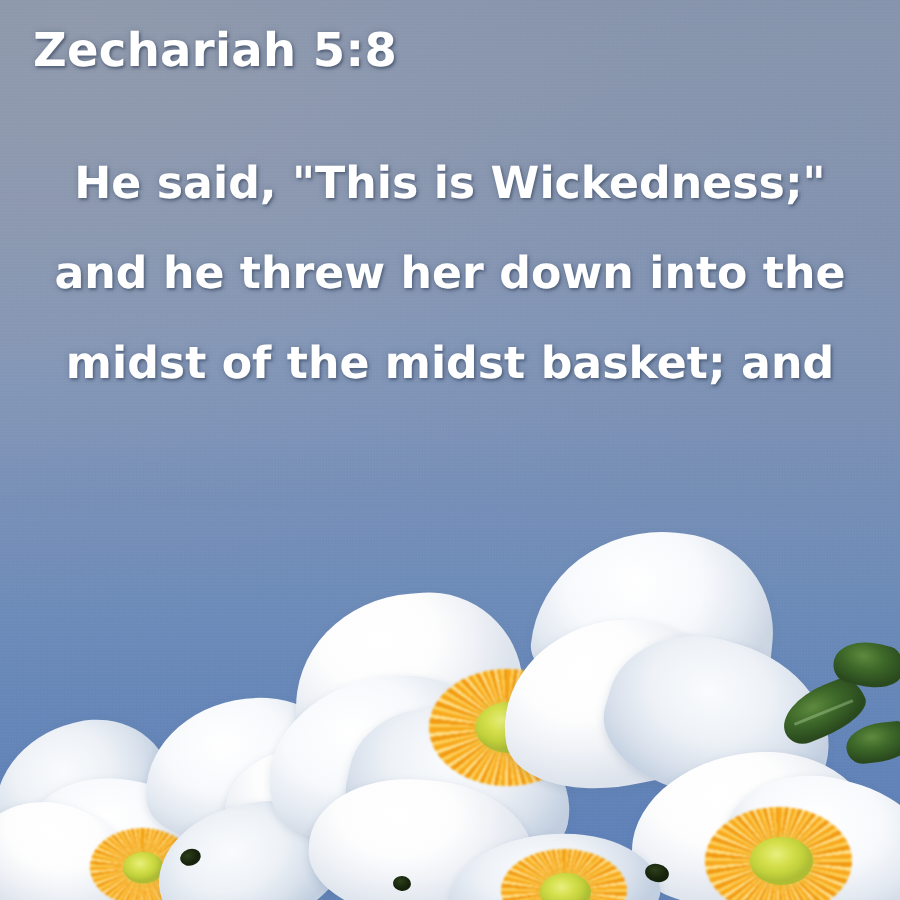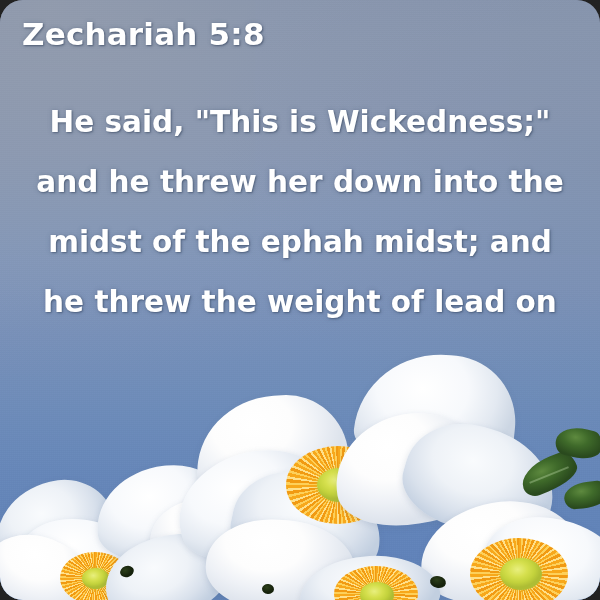--- a/index.html
+++ b/index.html
@@ -7,21 +7,20 @@
     padding: 0;
     background: #222;
   }
   .canvas {
     position: relative;
     width: 600px;
     height: 600px;
     overflow: hidden;
     font-family: "DejaVu Sans", sans-serif;
     isolation: isolate;
-    border-radius: 23px;
   }
 
   
   .sky-base {
     position: absolute;
     inset: 0;
     background: linear-gradient(175deg,
         #8694ad 0%,
         #8a98b1 12%,
         #8a99b5 24%,
@@ -217,17 +216,16 @@
     <div class="bud" style="left:120px;top:196px;width:14px;height:11px;transform:rotate(-20deg);"></div>
     <div class="bud" style="left:430px;top:206px;width:16px;height:12px;transform:rotate(12deg);"></div>
     <div class="bud" style="left:262px;top:214px;width:12px;height:10px;transform:rotate(4deg);"></div>
   </div>
 
   <div class="reference">Zechariah 5:8</div>
 
   <div class="verse">
     <span class="vline">He said, "This is Wickedness;"</span>
     <span class="vline">and he threw her down into the</span>
-    <span class="vline">midst of the ephah midst; and</span>
-    <span class="vline">he threw the weight of lead on</span>
+    <span class="vline">midst of the midst basket; and</span>
   </div>
 
 </div>
 
 </body></html>

